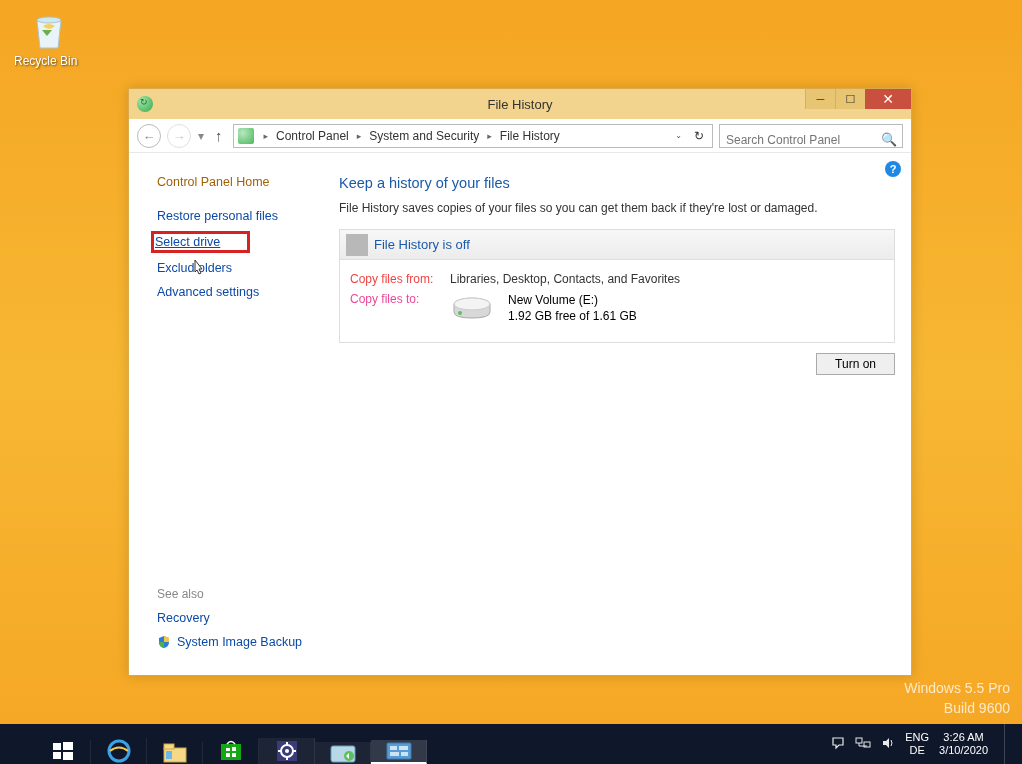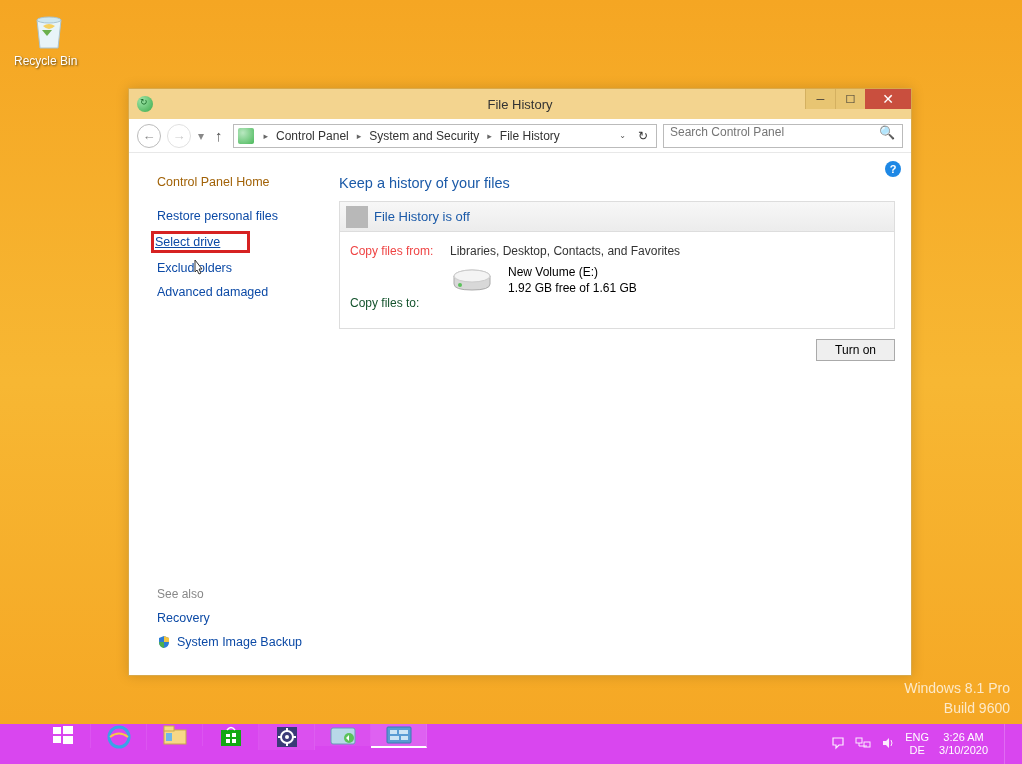--- a/index.html
+++ b/index.html
@@ -163,25 +163,25 @@
 }
 .addressbar .addr-tail {
   margin-left: auto;
   display: flex;
   align-items: center;
   gap: 8px;
 }
 .addressbar .addr-dd { font-size: 8px; color: #555; cursor: pointer; }
 .addressbar .refresh { font-size: 12px; color: #333; cursor: pointer; padding: 0 4px; }
 .searchbox {
-  width: 240px;
+  width: 184px;
   height: 24px;
   border: 1px solid #bbb;
   display: flex;
-  align-items: flex-start;
+  align-items: flex-end;
   padding: 0 6px;
   position: relative;
 }
 .searchbox input {
   border: none;
   outline: none;
   flex: 1;
   font-size: 12px;
   color: #888;
 }
@@ -314,21 +314,21 @@
   display: flex;
   margin-bottom: 6px;
 }
 .status-row .label { width: 100px; color: #ef4444; }
 .status-row .value { color: #333; }
 .drive-row {
   display: flex;
   align-items: flex-start;
   margin-top: 4px;
 }
-.drive-row .label { width: 100px; color: #14532d; margin-top: 32px; }
+.drive-row .label { width: 100px; color: #ec4899; }
 .drive-icon {
   width: 44px; height: 28px;
   margin-right: 14px;
   margin-top: 2px;
 }
 .drive-info { line-height: 16px; }
 .action-row {
   display: flex;
   justify-content: flex-end;
 }
@@ -350,23 +350,23 @@
   font-size: 14px;
   line-height: 20px;
 }
 
 
 .taskbar {
   position: absolute;
   bottom: 0;
   left: 0; right: 0;
   height: 40px;
-  background: #d946ef;
-  display: flex;
-  align-items: flex-start;
+  background: #0f172a;
+  display: flex;
+  align-items: flex-end;
   padding-left: 35px;
 }
 .task-btn {
   width: 56px;
   border-right: 1px solid rgba(255,255,255,0.08);
   display: flex;
   align-items: center;
   justify-content: center;
   cursor: pointer;
   position: relative;
@@ -457,40 +457,41 @@
       <div class="side-link">Restore personal files</div>
       <div><span class="side-link highlighted">Select drive</span></div>
       <div class="side-link cursor-overlay">
         <span>Exclud      olders</span>
         <span class="link-cursor">
           <svg width="16" height="18" viewBox="0 0 16 18">
             <path d="M4 1 L4 13 L6 11 L8 15 L10 14 L8 10 L11 10 Z" fill="#fff" stroke="#333" stroke-width="1"></path>
           </svg>
         </span>
       </div>
-      <div class="side-link">Advanced damaged</div>
+      <div class="side-link">Advanced settings</div>
       <div class="spacer"></div>
       <div class="see-also">See also</div>
       <div class="bottom-link">
         <span>Recovery</span>
       </div>
       <div class="bottom-link">
         <span class="shield">
           <svg width="14" height="14" viewBox="0 0 14 14">
             <path d="M7 1 L12 3 L12 7 Q12 12 7 13 Q2 12 2 7 L2 3 Z" fill="#2e7dd6"></path>
             <path d="M7 1 L12 3 L12 7 L7 7 Z" fill="#f4c642"></path>
             <path d="M7 7 L7 13 Q2 12 2 7 Z" fill="#4caf50"></path>
           </svg>
         </span>
         <span>System Image Backup</span>
       </div>
     </div>
 
     <div class="main">
       <h1>Keep a history of your files</h1>
+      <div class="subtitle">File History saves copies of your files so you can get them back if they're lost or damaged.</div>
 
       <div class="status-box">
         <div class="status-header">
           <div class="status-square"></div>
           <div class="status-text">File History is off</div>
         </div>
         <div class="status-body">
           <div class="status-row">
             <div class="label">Copy files from:</div>
             <div class="value">Libraries, Desktop, Contacts, and Favorites</div>
@@ -514,21 +515,21 @@
       </div>
 
       <div class="action-row">
         <button class="action-btn">Turn on</button>
       </div>
     </div>
   </div>
 </div>
 
 <div class="watermark">
-  <div>Windows 8.1 Pro</div>
+  <div>Windows 5.5 Pro</div>
   <div>Build 9600</div>
 </div>
 
 <div class="taskbar">
   <div class="task-btn">
     <svg width="24" height="24" viewBox="0 0 24 24">
       <rect x="2" y="3" width="8" height="7" fill="#fff"></rect>
       <rect x="12" y="2" width="10" height="8" fill="#fff"></rect>
       <rect x="2" y="12" width="8" height="7" fill="#fff"></rect>
       <rect x="12" y="12" width="10" height="8" fill="#fff"></rect>

